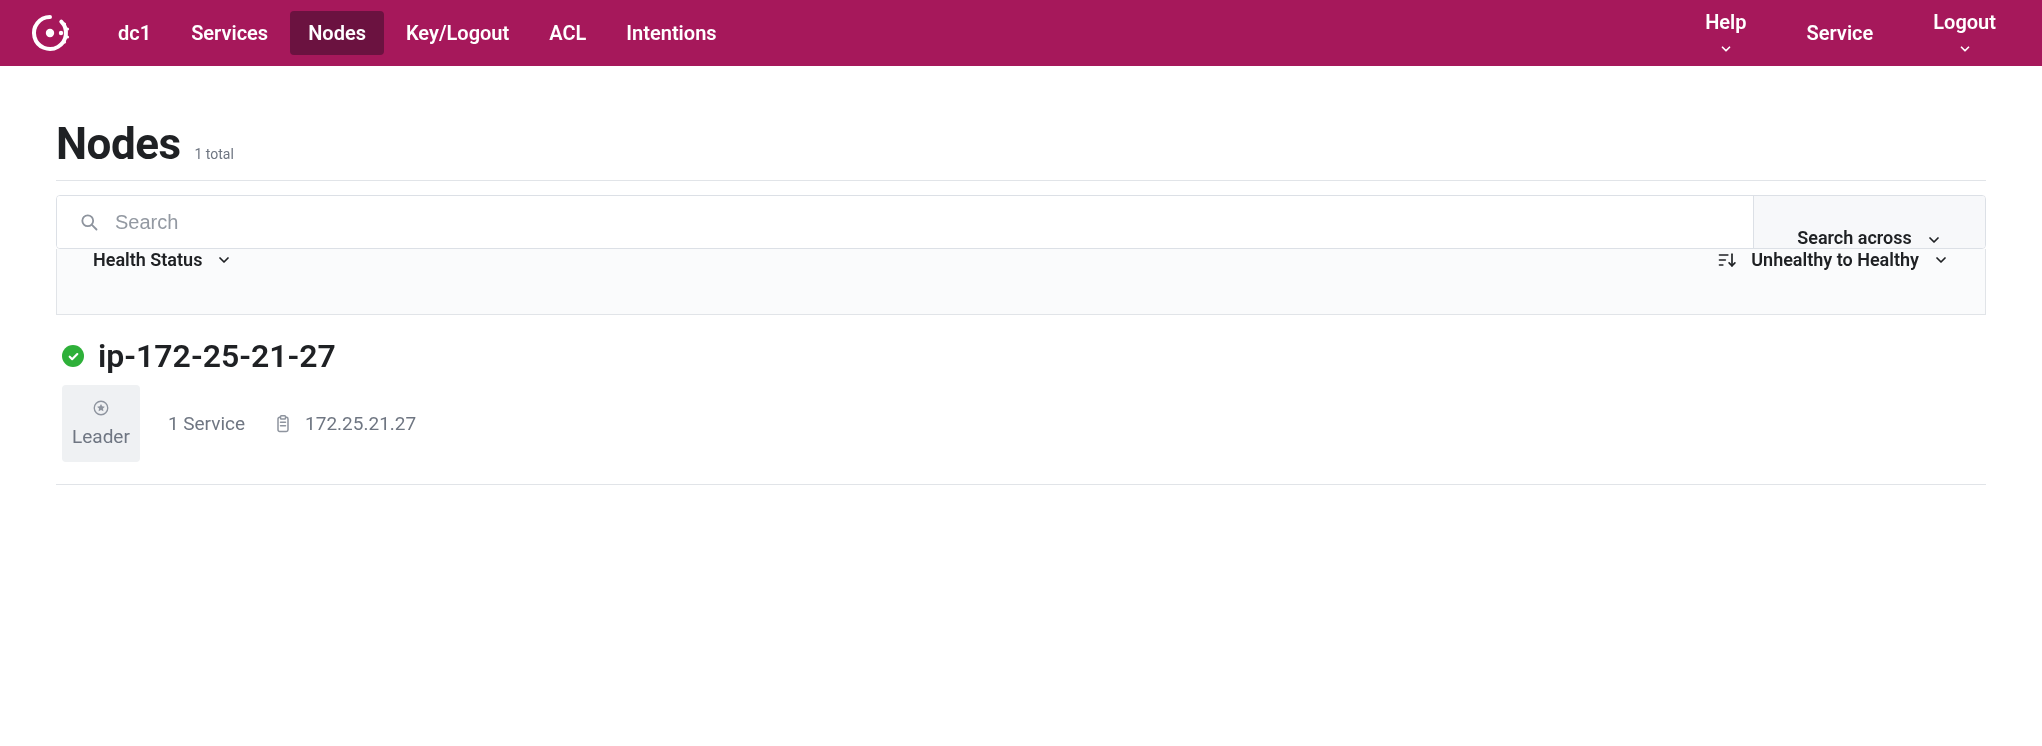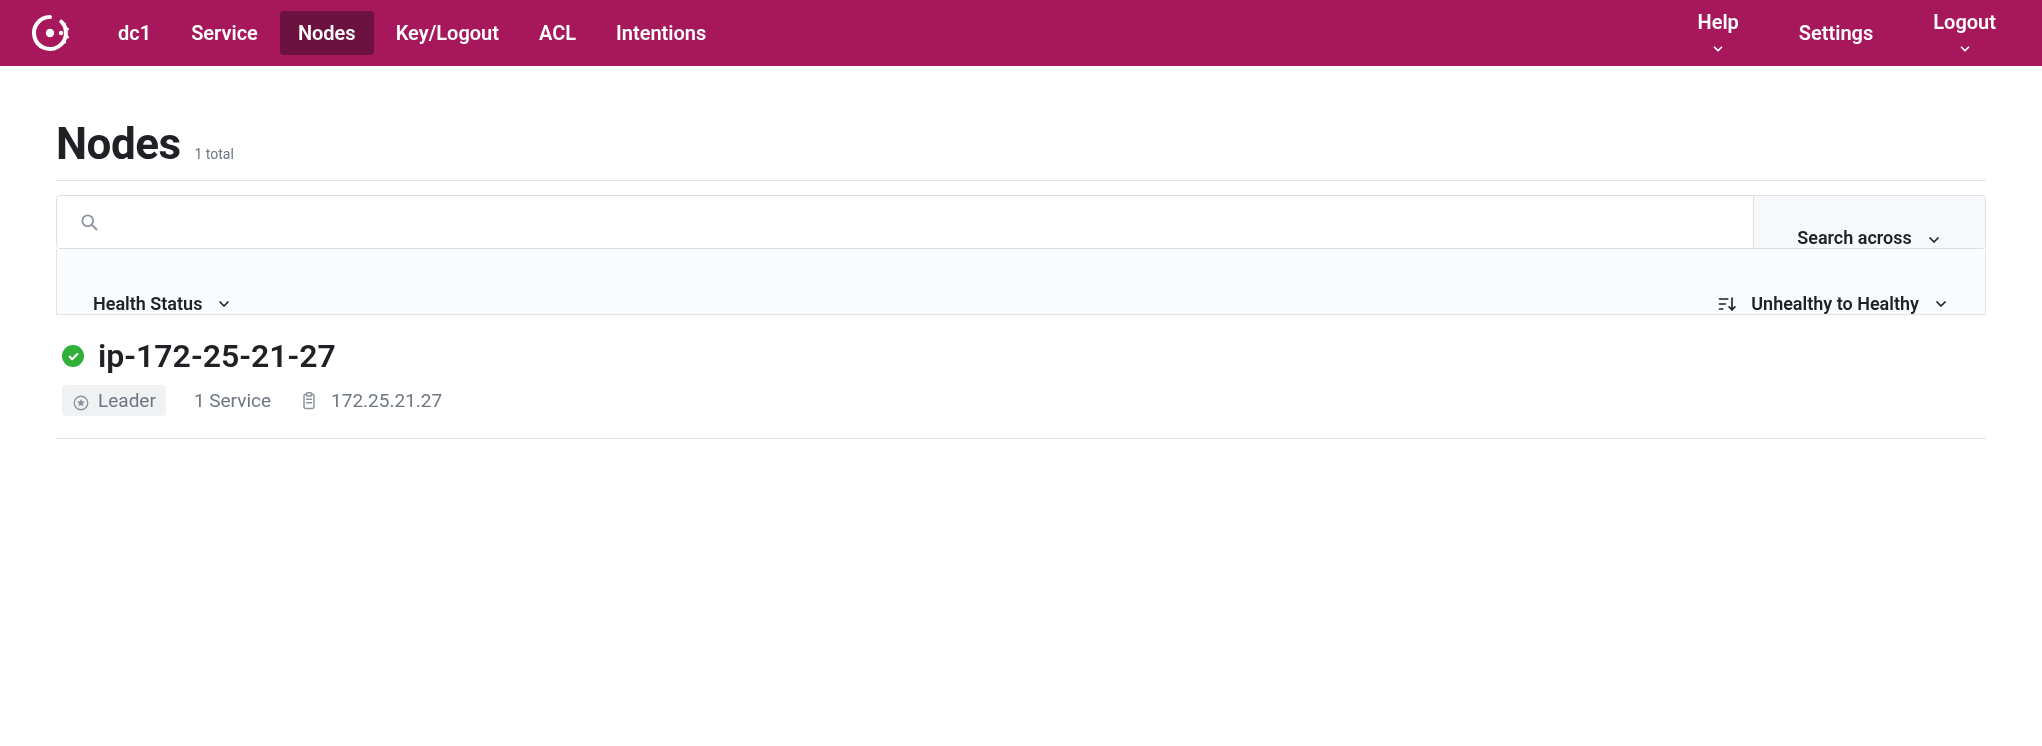--- a/index.html
+++ b/index.html
@@ -90,21 +90,21 @@
       gap: 14px;
       padding: 0 28px;
       font-size: 18px;
       font-weight: 600;
       color: #1f2124;
       cursor: pointer;
       min-width: 232px;
     }
     
     .filter-row {
-      display: flex; align-items: flex-end;
+      display: flex; align-items: flex-start;
       background: #fafbfc;
       border: 1px solid #e1e4e8;
       border-top: none;
       height: 66px;
       padding: 0 36px;
     }
     .filter-left, .filter-right {
       display: flex; align-items: center; gap: 14px;
       font-size: 18px; font-weight: 600;
       cursor: pointer;
@@ -130,23 +130,24 @@
     }
     .node-meta {
       margin-top: 10px;
       display: flex; align-items: center; gap: 28px;
       font-size: 19px;
       color: #6f7682;
     }
     .leader-badge {
       background: #eff1f3;
       border-radius: 4px;
-      padding: 4px 10px;
-      display: inline-flex; align-items: flex-end; gap: 8px;
+      padding: 14px 10px;
+      display: inline-flex; align-items: center; gap: 8px;
       color: #6f7682;
+      flex-direction: column;
     }
     .ip-wrap { display: inline-flex; align-items: center; gap: 12px; }
     .muted-icon { color: #8e949e; display: inline-flex; }
   </style>
 </head>
 <body>
 
 <header class="topbar">
   <div class="logo">
     <svg width="44" height="44" viewBox="0 0 44 44" fill="none">
@@ -155,38 +156,38 @@
       <circle cx="33" cy="22" r="2.2" fill="#ffffff"></circle>
       <circle cx="39.5" cy="18" r="1.6" fill="#ffffff"></circle>
       <circle cx="39.5" cy="26" r="1.6" fill="#ffffff"></circle>
       <circle cx="36.5" cy="13" r="1.6" fill="#ffffff"></circle>
       <circle cx="36.5" cy="31" r="1.6" fill="#ffffff"></circle>
     </svg>
   </div>
 
   <nav class="nav-left">
     <div class="nav-item">dc1</div>
-    <div class="nav-item">Service</div>
+    <div class="nav-item">Services</div>
     <div class="nav-item active">Nodes</div>
     <div class="nav-item">Key/Logout</div>
     <div class="nav-item">ACL</div>
     <div class="nav-item">Intentions</div>
   </nav>
 
   <nav class="nav-right">
     <div class="nav-item">
       <span>Help</span>
       <span class="chev">
         <svg width="14" height="14" viewBox="0 0 24 24">
             <path d="M6 9l6 6 6-6" stroke="#ffffff" stroke-width="3" fill="none" stroke-linecap="round" stroke-linejoin="round"></path>
           </svg>
       </span>
     </div>
     <div class="nav-item">
-      <span>Settings</span>
+      <span>Service</span>
     </div>
     <div class="nav-item">
       <span>Logout</span>
       <span class="chev">
         <svg width="14" height="14" viewBox="0 0 24 24">
             <path d="M6 9l6 6 6-6" stroke="#ffffff" stroke-width="3" fill="none" stroke-linecap="round" stroke-linejoin="round"></path>
           </svg>
       </span>
     </div>
   </nav>
@@ -200,20 +201,21 @@
   </div>
 
   <div class="search-row">
     <div class="search-box">
       <span class="muted-icon">
         <svg width="20" height="20" viewBox="0 0 24 24">
             <circle cx="10.5" cy="10.5" r="6.5" stroke="#8e949e" stroke-width="2.2" fill="none"></circle>
             <line x1="15.5" y1="15.5" x2="21" y2="21" stroke="#8e949e" stroke-width="2.2" stroke-linecap="round"></line>
           </svg>
       </span>
+      <input type="text" placeholder="Search" style="">
     </div>
     <div class="search-across">
       <span>Search across</span>
       <span class="chev">
         <svg width="16" height="16" viewBox="0 0 24 24">
             <path d="M6 9l6 6 6-6" stroke="#1f2124" stroke-width="2.6" fill="none" stroke-linecap="round" stroke-linejoin="round"></path>
           </svg>
       </span>
     </div>
   </div>

